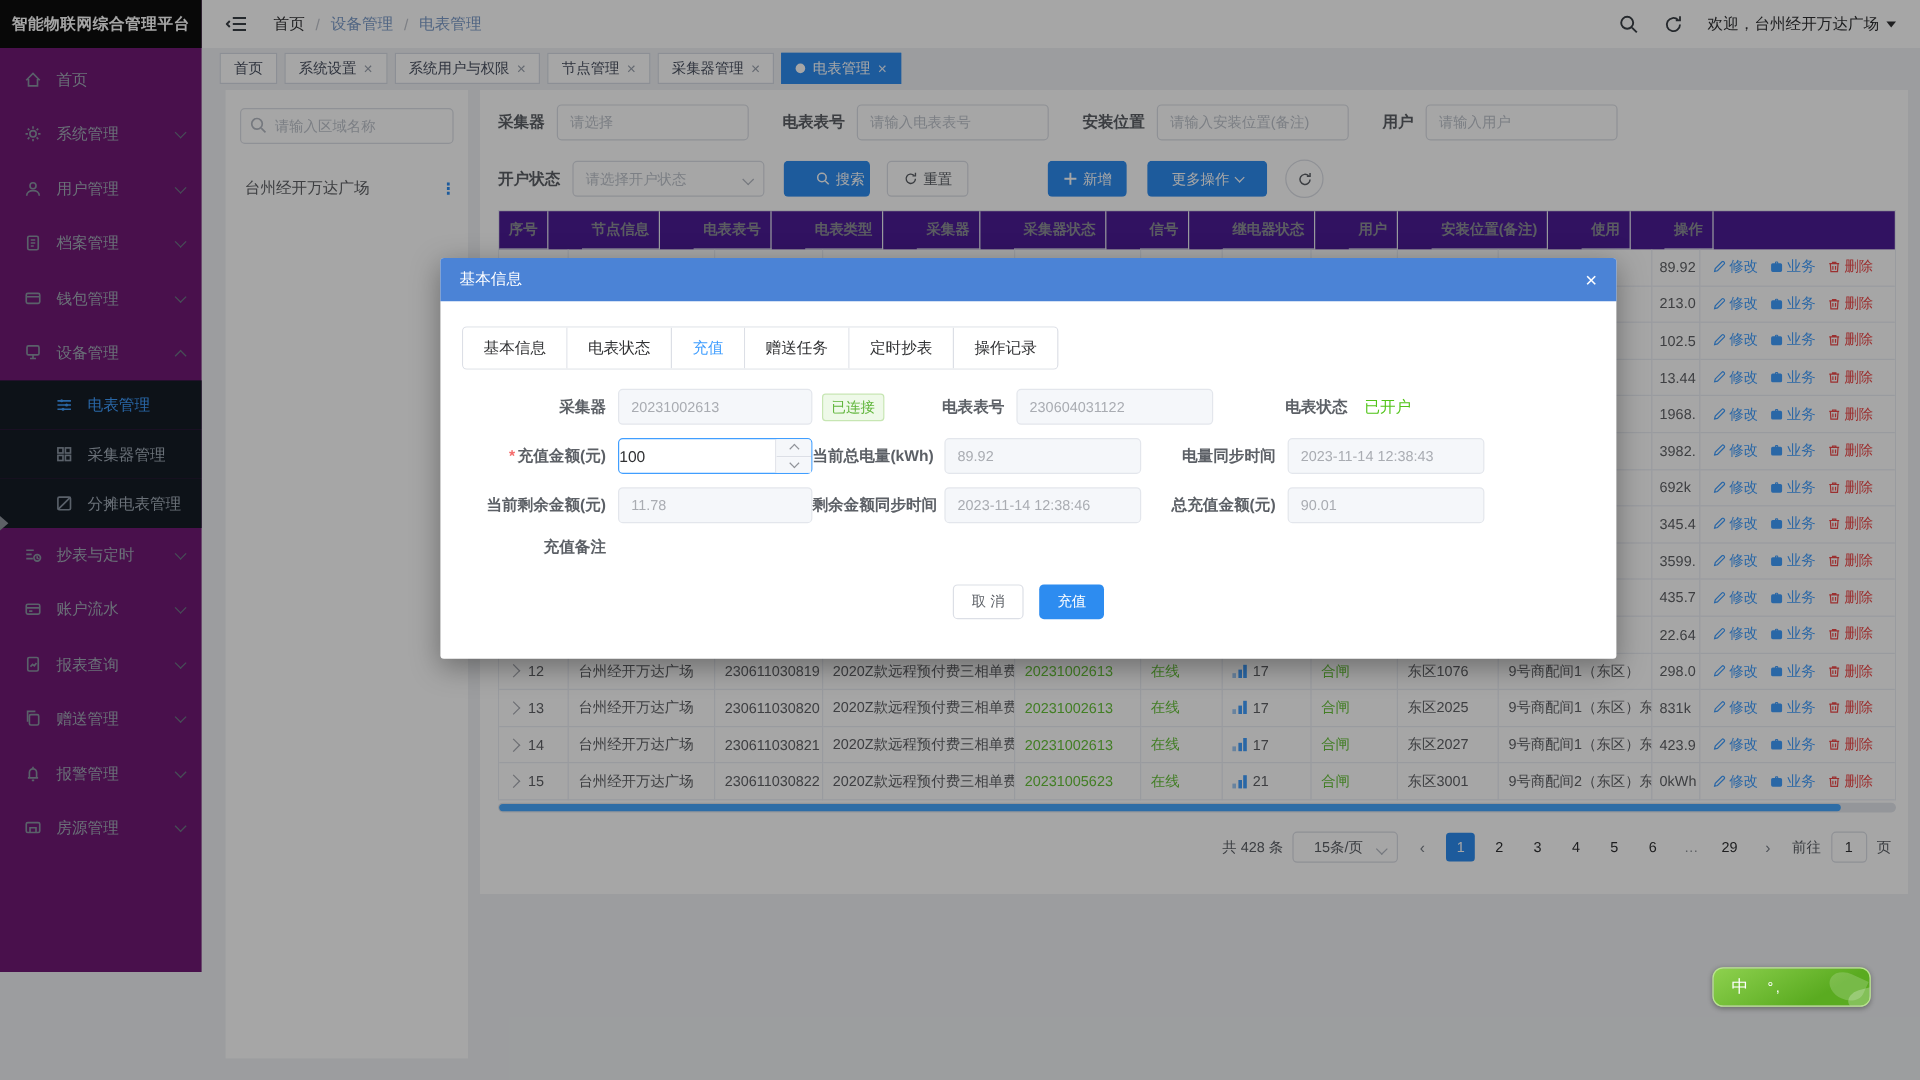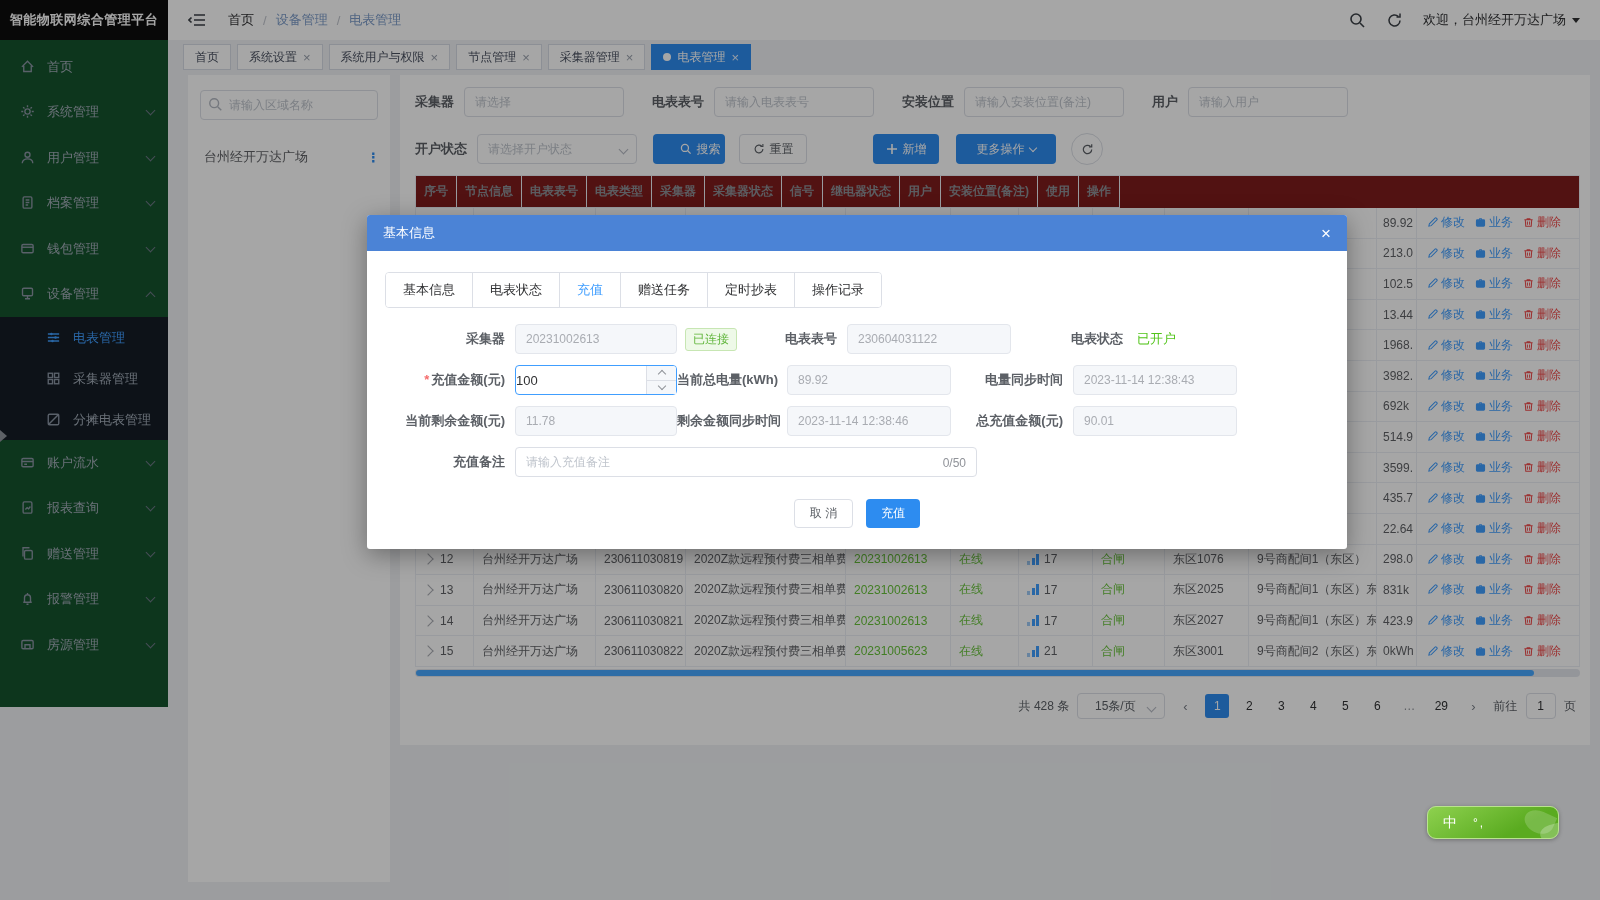--- a/index.html
+++ b/index.html
@@ -1,20 +1,20 @@
 <!DOCTYPE html>
 <html><head>
 <meta charset="utf-8">
 <style>
   * { margin:0; padding:0; box-sizing:border-box; }
   html,body { width:1600px; height:900px; overflow:hidden; }
   body { font-family:"Liberation Sans","DejaVu Sans",sans-serif; background:#f0f2f5; position:relative; font-size:13px; color:#303133; }
 
   
-  .sidebar { position:absolute; left:0; top:0; width:168px; height:707px; background:#14532d; z-index:2; }
+  .sidebar { position:absolute; left:0; top:0; width:168px; height:810px; background:#701a75; z-index:2; }
   .logo { height:40px; background:#0d0d0d; color:#fff; font-size:13px; font-weight:bold; display:flex; align-items:center; justify-content:center; letter-spacing:.5px; white-space:nowrap; }
   .menu { padding-top:4px; }
   .mi { height:45.5px; display:flex; align-items:center; padding:0 14px 0 20px; color:#a3adb8; font-size:13px; cursor:pointer; }
   .mi .ic { width:16px; height:16px; margin-right:11px; display:inline-flex; color:#8a95a3; }
   .mi .ic svg { width:15px; height:15px; }
   .mi .chev { width:7px; height:7px; border-right:1.4px solid #6d7886; border-bottom:1.4px solid #6d7886; transform:rotate(45deg); margin-left:auto; margin-top:-3px; }
   .mi .chev.up { transform:rotate(-135deg); margin-top:4px; }
   .mi.sub { height:41px; background:#141c26; padding-left:46px; }
   .mi.active { color:#409eff; }
   .mi.active .ic { color:#409eff; }
@@ -61,21 +61,21 @@
   .selchev { position:absolute; right:9px; top:11px; width:7px; height:7px; border-right:1.3px solid #b4b9c2; border-bottom:1.3px solid #b4b9c2; transform:rotate(45deg); }
   .btn { height:30px; border-radius:4px; font-size:12px; display:inline-flex; align-items:center; justify-content:center; gap:5px; cursor:pointer; border:1px solid transparent; white-space:nowrap; }
   .btn svg { width:12px; height:12px; }
   .btn-blue { background:#2d8cf0; color:#fff; }
   .btn-ghost { background:#fff; border-color:#dcdfe6; color:#5c6066; }
   .btn-circle { width:32px; height:32px; border-radius:50%; background:#fff; border:1px solid #dcdfe6; color:#5c6066; display:inline-flex; align-items:center; justify-content:center; }
 
   
   .tbl { position:absolute; left:15px; right:10px; top:100px; border:1px solid #ebeef5; border-bottom:none; font-size:12px; }
   .trh, .tr { display:flex; align-items:stretch; }
-  .trh { background:#7f1d1d; height:32px; }
+  .trh { background:#4c1d95; height:32px;gap:28px; }
   .tr { height:30.6px; background:#fff; }
   .th, .td { border-right:1px solid #ebeef5; border-bottom:1px solid #ebeef5; display:flex; align-items:center; padding:0 8px; overflow:hidden; white-space:nowrap; }
   .th { font-weight:bold; color:#8c9096; }
   .td { color:#606266; }
   .c1{width:58px;} .c2{width:122px;} .c3{width:90px;} .c4{width:160px;} .c5{width:105px;} .c6{width:68px;} .c7{width:74px;} .c8{width:72px;} .c9{width:84px;} .c10{width:128px;} .c11{width:40px; padding:0 2px 0 6px;} .c12{flex:1; border-right:none; gap:10px; padding-left:10px;}
   .green { color:#67c23a; }
   .rarw { width:8px; height:8px; border-right:1.3px solid #a8abb2; border-top:1.3px solid #a8abb2; transform:rotate(45deg); margin-right:8px; flex:none; }
   .sig { display:inline-flex; align-items:flex-end; gap:1.5px; margin-right:5px; }
   .sig i { width:3px; display:block; background:#409eff; }
   .sig i:nth-child(1){height:4px; background:#9fc9f5;} .sig i:nth-child(2){height:7px;} .sig i:nth-child(3){height:11px;}
@@ -241,20 +241,31 @@
         <span class="ic">
           <svg viewBox="0 0 12 12" fill="none" stroke="currentColor" stroke-width="1.1">
             <rect x="1.8" y="1.8" width="8.4" height="8.4" rx="1"></rect>
             <path d="M1.8 10.2L10.2 1.8"></path>
           </svg>
         </span>
         <span>分摊电表管理</span>
 
       </div>
 
+      <div class="mi">
+        <span class="ic">
+          <svg viewBox="0 0 12 12" fill="none" stroke="currentColor" stroke-width="1.1">
+            <path d="M1.5 2.8h5M1.5 5.6h3.6M1.5 8.4h4.4"></path>
+            <circle cx="8.8" cy="7.9" r="2.2"></circle>
+            <path d="M8.8 6.8v1.2l.9.6"></path>
+          </svg>
+        </span>
+        <span>抄表与定时</span>
+        <span class="chev"></span>
+      </div>
 
       <div class="mi">
         <span class="ic">
           <svg viewBox="0 0 12 12" fill="none" stroke="currentColor" stroke-width="1.1">
             <rect x="1.5" y="2.8" width="9" height="6.6" rx="1"></rect>
             <path d="M1.5 5.2h9M3.4 7.4h2.2"></path>
           </svg>
         </span>
         <span>账户流水</span>
         <span class="chev"></span>
@@ -762,21 +773,21 @@
           <div class="td c4"></div>
           <div class="td c5 green"></div>
           <div class="td c6 green"></div>
           <div class="td c7">
 
             <span></span>
           </div>
           <div class="td c8 green"></div>
           <div class="td c9"></div>
           <div class="td c10"></div>
-          <div class="td c11">514.9</div>
+          <div class="td c11">345.4</div>
           <div class="td c12">
             <a class="lnk">
               <svg viewBox="0 0 12 12" fill="none" stroke="currentColor" stroke-width="1.1">
                 <path d="M2 10l.6-2.6L8.8 1.2a1 1 0 0 1 1.4 0l.6.6a1 1 0 0 1 0 1.4L4.6 9.4 2 10z"></path>
               </svg>
               <span>修改</span>
             </a>
             <a class="lnk">
               <svg viewBox="0 0 12 12" fill="currentColor">
                 <path d="M4.5 2.5V2a1 1 0 0 1 1-1h1a1 1 0 0 1 1 1v.5h2A1.5 1.5 0 0 1 11 4v5a1.5 1.5 0 0 1-1.5 1.5h-7A1.5 1.5 0 0 1 1 9V4a1.5 1.5 0 0 1 1.5-1.5h2zm1-.5v.5h1V2h-1z"></path>
@@ -1179,24 +1190,20 @@
       <span class="ml">当前剩余金额(元)</span>
       <div class="mipt w162">11.78</div>
       <span class="ml ml2">剩余金额同步时间</span>
       <div class="mipt w164">2023-11-14 12:38:46</div>
       <span class="ml ml3">总充值金额(元)</span>
       <div class="mipt w164">90.01</div>
     </div>
 
     <div class="mrow">
       <span class="ml">充值备注</span>
-      <div class="mipt w462 remark">
-        <input placeholder="请输入充值备注" style="">
-        <span class="counter">0/50</span>
-      </div>
     </div>
   </div>
   <div class="mfoot">
     <button class="mbtn mbtn-ghost">取 消</button>
     <button class="mbtn mbtn-blue">充值</button>
   </div>
 </div>
 
 <div class="ime">
   <span class="zh">中</span>

